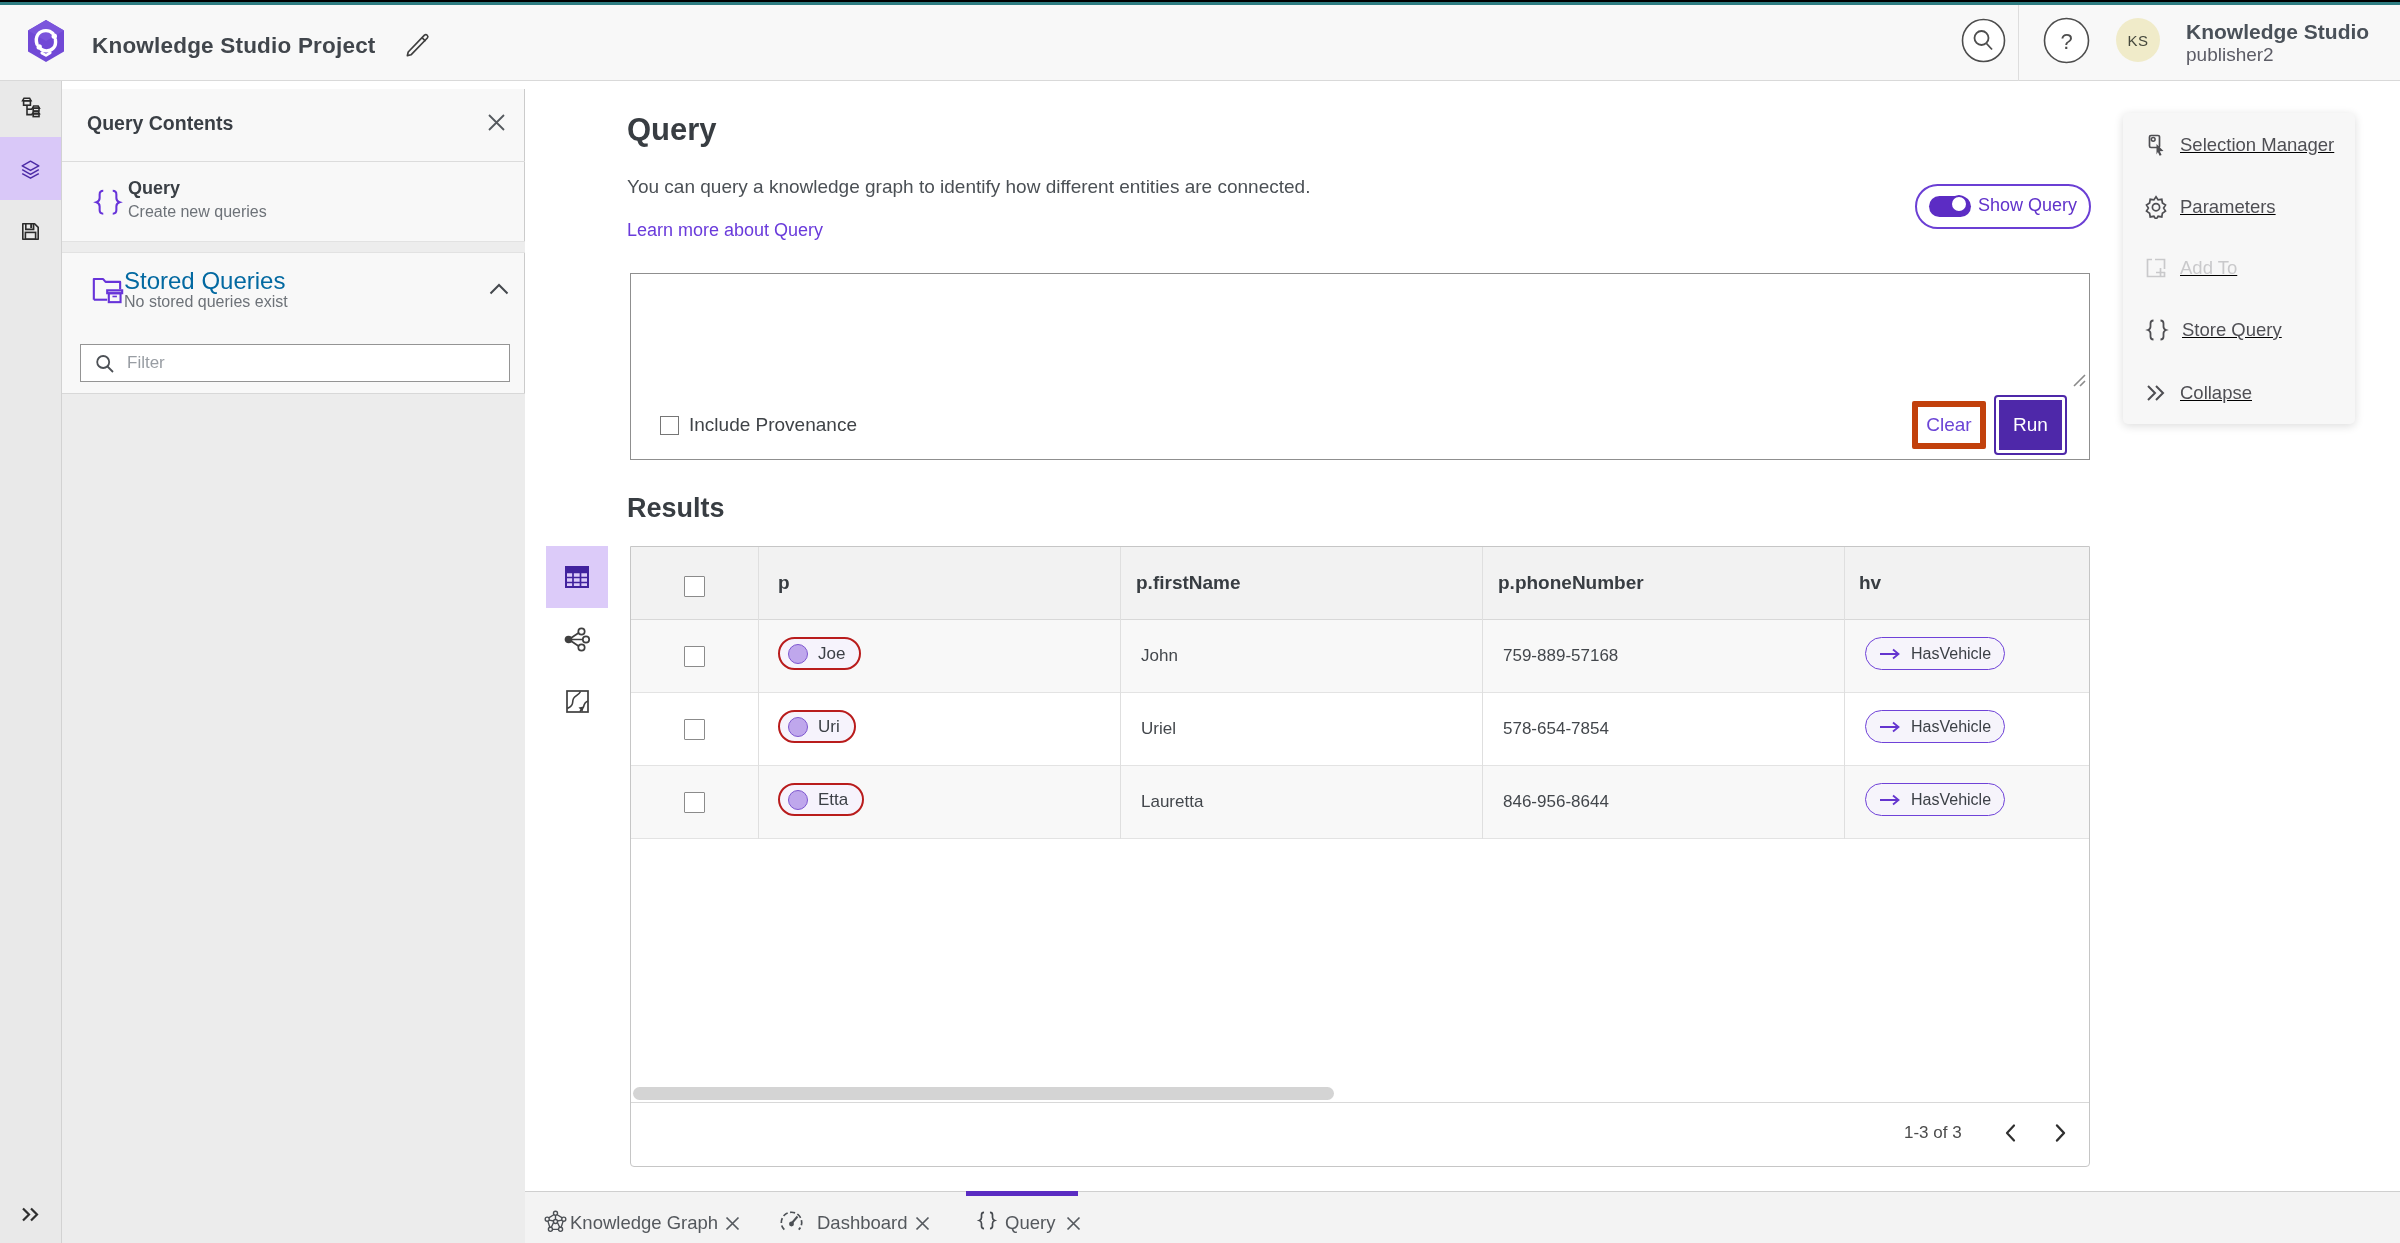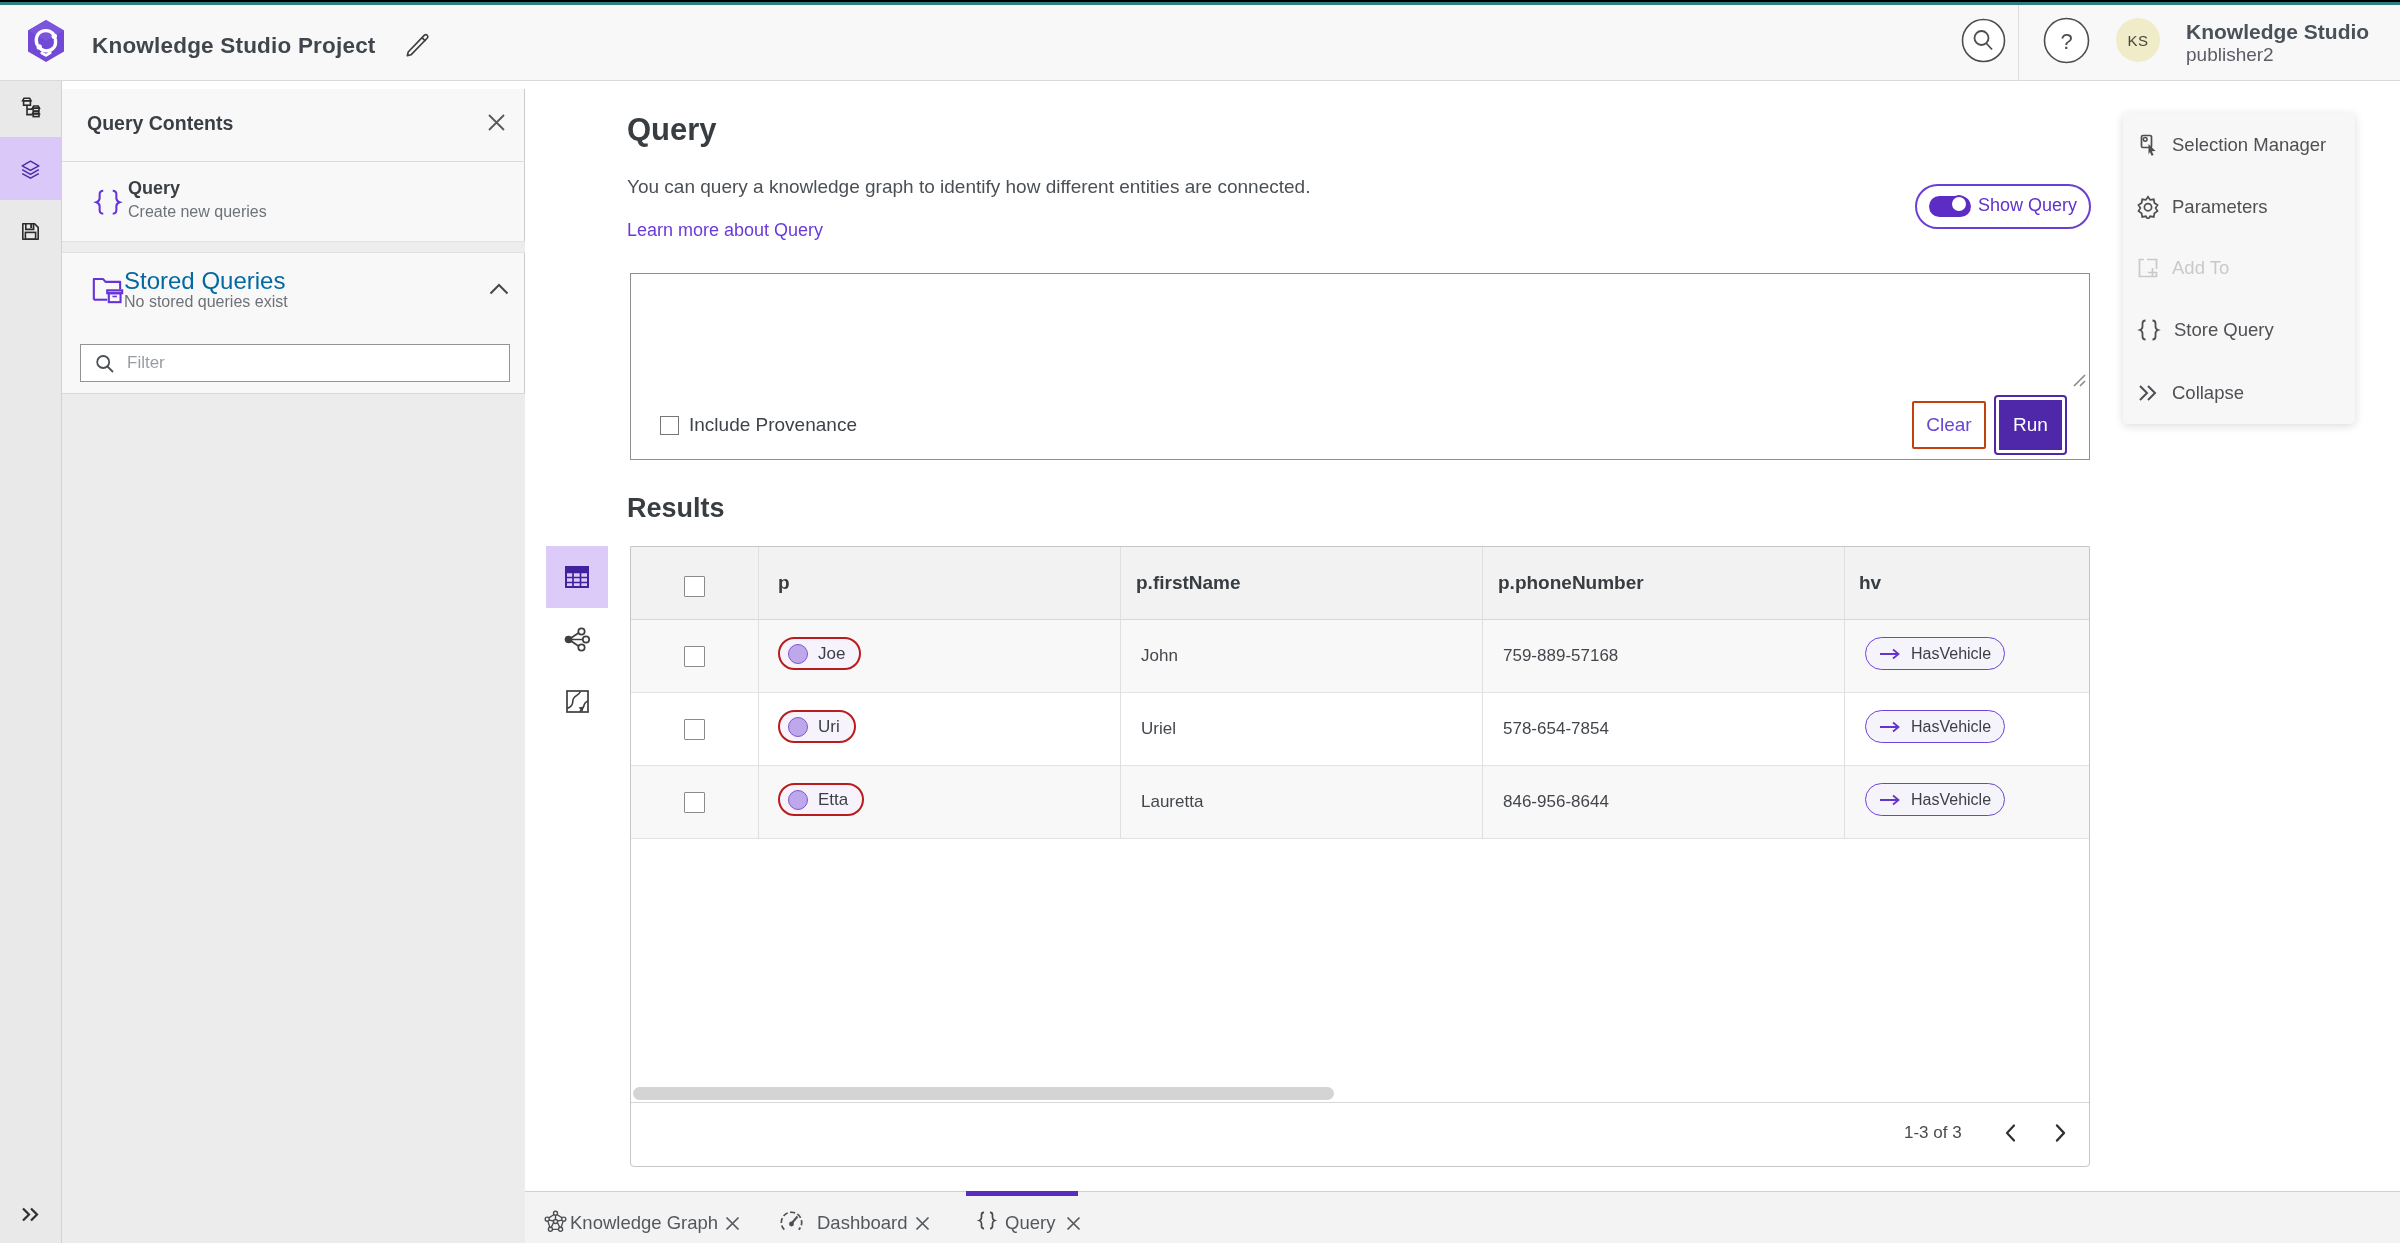--- a/index.html
+++ b/index.html
@@ -5,21 +5,21 @@
   * { margin:0; padding:0; box-sizing:border-box; }
   html,body { width:2400px; height:1243px; }
   body { position:relative; background:#fff; font-family:"Liberation Sans", sans-serif; overflow:hidden; }
   .abs { position:absolute; }
   .flexc { display:flex; align-items:center; }
   .cb { width:21px; height:21px; border:1.5px solid #8b8b8b; background:#fff; border-radius:1px; }
   .npill { display:inline-flex; align-items:center; height:33px; border:2px solid #b91c1c; border-radius:17px; background:#f6f3fc; padding:0 14px 0 8px; font-size:17px; color:#3c4046; }
   .npill .dot { width:20px; height:20px; border-radius:50%; background:#bfa7ec; border:1.5px solid #7e57d0; margin-right:10px; }
   .rpill { display:inline-flex; align-items:center; height:33px; border:1.5px solid #6f42d8; border-radius:17px; background:#f6f4fb; padding:0 13px; font-size:16px; color:#3c4046; }
   .rowtxt { font-size:17px; color:#43474c; }
-  .carditem { position:absolute; left:13px; width:210px; height:24px; display:flex; align-items:center; white-space:nowrap; }
+  .carditem { position:absolute; left:21px; width:210px; height:24px; display:flex; align-items:center; white-space:nowrap;text-decoration:underline; }
   .carditem .lbl { margin-left:12px; font-size:18.5px; color:#4f4f54; }
   .tabtxt { font-size:18.5px; color:#54585d; }
 </style>
 </head>
 <body>
 
 <div class="abs" style="left:0;top:0;width:2400px;height:2px;background:#000;"></div>
 <div class="abs" style="left:0;top:2px;width:2400px;height:3px;background:#2e7d82;"></div>
 
 <div class="abs" style="left:0;top:5px;width:2400px;height:76px;background:#f8f8f8;border-bottom:1px solid #d9d9d9;">
@@ -153,21 +153,21 @@
   <div class="abs" style="left:33px;top:9px;width:18px;height:18px;border-radius:50%;background:#fff;border:2.5px solid #5c2cc4;"></div>
   <div class="abs" style="left:61px;top:9px;font-size:18px;color:#6133cb;">Show Query</div>
 </div>
 
 <div class="abs" style="left:630px;top:273px;width:1460px;height:187px;border:1px solid #8f8f8f;background:#fff;">
   <div class="abs" id="ic-resize" style="left:1440px;top:98px;"><svg width="15" height="15" viewBox="0 0 15 15">
         <path d="M14 3 L3 14 M14 9 L9 14" stroke="#8a8a8a" stroke-width="1.6"></path>
       </svg></div>
   <div class="abs" style="left:29px;top:142px;width:19px;height:19px;border:1.5px solid #767676;background:#fff;"></div>
   <div class="abs" style="left:58px;top:140px;font-size:19px;color:#3f4347;">Include Provenance</div>
-  <div class="abs flexc" style="left:1281px;top:127px;width:74px;height:48px;border:2px solid #c2410c;border-radius:2px;background:#fff;justify-content:center;font-size:19px;color:#6b44d6;">Clear</div>
+  <div class="abs flexc" style="left:1281px;top:127px;width:74px;height:48px;border:6px solid #c2410c;border-radius:2px;background:#fff;justify-content:center;font-size:19px;color:#6b44d6;">Clear</div>
   <div class="abs" style="left:1363px;top:121px;width:73px;height:60px;border:2.5px solid #4e28a9;border-radius:4px;background:#fff;padding:3px;">
     <div class="flexc" style="width:100%;height:100%;background:#4e28a9;justify-content:center;font-size:19px;color:#fff;">Run</div>
   </div>
 </div>
 
 <div class="abs" style="left:627px;top:493px;font-size:27px;font-weight:700;color:#383d42;">Results</div>
 
 <div class="abs" style="left:546px;top:546px;width:62px;height:62px;background:#dccbf9;"></div>
 <div class="abs" id="ic-table" style="left:563px;top:563px;">
   <svg width="28" height="28" viewBox="0 0 28 28">

